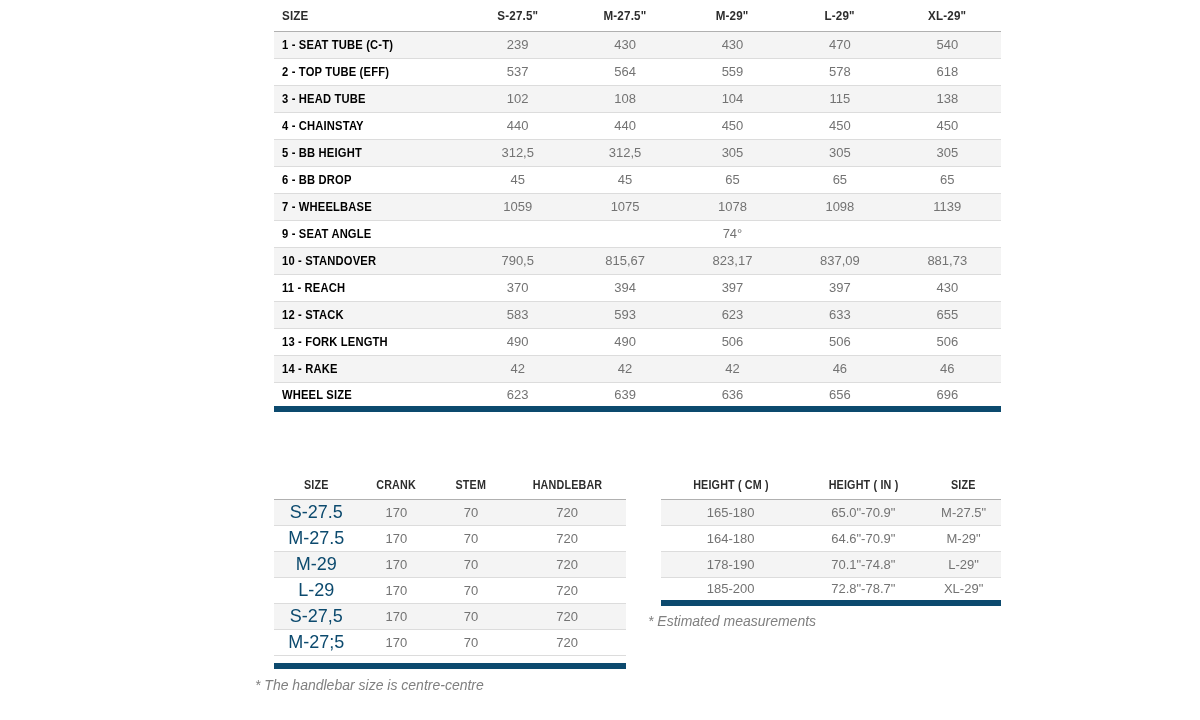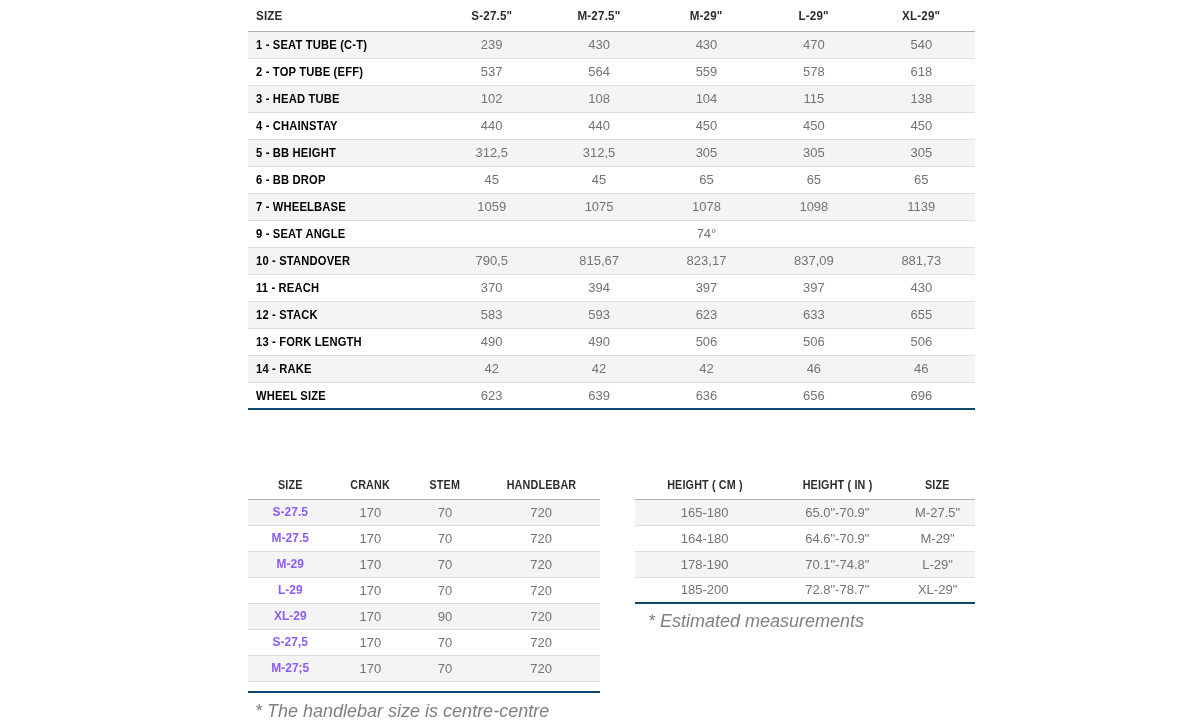--- a/index.html
+++ b/index.html
@@ -14,21 +14,22 @@
 
   .tbl-wrap { position: absolute; }
   .geo-wrap  { left: 248px; top: 0;     width: 727px; }
   .comp-wrap { left: 248px; top: 471px; width: 352px; }
   .size-wrap { left: 635px; top: 471px; width: 340px; }
 
   table.tbl {
     width: 100%;
     border-collapse: collapse;
     table-layout: fixed;
-    border-bottom: 2px solid #0c4a6e;
+    border-bottom: 6px solid #0c4a6e;
+    margin-left: 26px;
   }
   .tbl thead tr { border-bottom: 1px solid #b0b0b0; }
   .tbl tbody tr { border-top: 1px solid #dcdcdc; }
   .tbl tbody tr:nth-child(odd) { background: #f4f4f4; }
   .tbl tbody tr.spacer { background: #ffffff; }
   .tbl tbody tr.spacer td { height: 11px; }
 
   .tbl th {
     font-weight: bold;
     color: #2d2d2d;
@@ -61,29 +62,29 @@
   .geo th:first-child, .geo td:first-child { width: 190px; }
   .geo td.label { color: #000000; font-weight: bold; font-size: 13px; }
 
   
   .sub th { height: 28px; font-size: 12.5px; }
   .sub td { height: 26px; }
   .comp th:nth-child(1) { width: 24%; }
   .comp th:nth-child(2) { width: 21.5%; }
   .comp th:nth-child(3) { width: 21%; }
   .comp th:nth-child(4) { width: 33.5%; }
-  .comp td.size-label { color: #8b5cf6; font-weight: bold; font-size: 12px; }
+  .comp td.size-label { color: #0c4a6e; font-weight: normal; font-size: 18px; }
   .size th:nth-child(1) { width: 41%; }
   .size th:nth-child(2) { width: 37%; }
   .size th:nth-child(3) { width: 22%; }
 
   .footnote {
     font-style: italic;
     color: #808080;
-    font-size: 18px;
+    font-size: 14px;
     margin-top: 8px;
     padding-left: 7px;
   }
   .size-wrap .footnote { margin-top: 7px; padding-left: 13px; }
 </style>
 </head>
 <body>
 
 <div class="page">
 
@@ -245,26 +246,20 @@
             <td>70</td>
             <td>720</td>
           </tr>
           <tr>
             <td class="size-label">L-29</td>
             <td>170</td>
             <td>70</td>
             <td>720</td>
           </tr>
           <tr>
-            <td class="size-label">XL-29</td>
-            <td>170</td>
-            <td>90</td>
-            <td>720</td>
-          </tr>
-          <tr>
             <td class="size-label">S-27,5</td>
             <td>170</td>
             <td>70</td>
             <td>720</td>
           </tr>
           <tr>
             <td class="size-label">M-27;5</td>
             <td>170</td>
             <td>70</td>
             <td>720</td>

